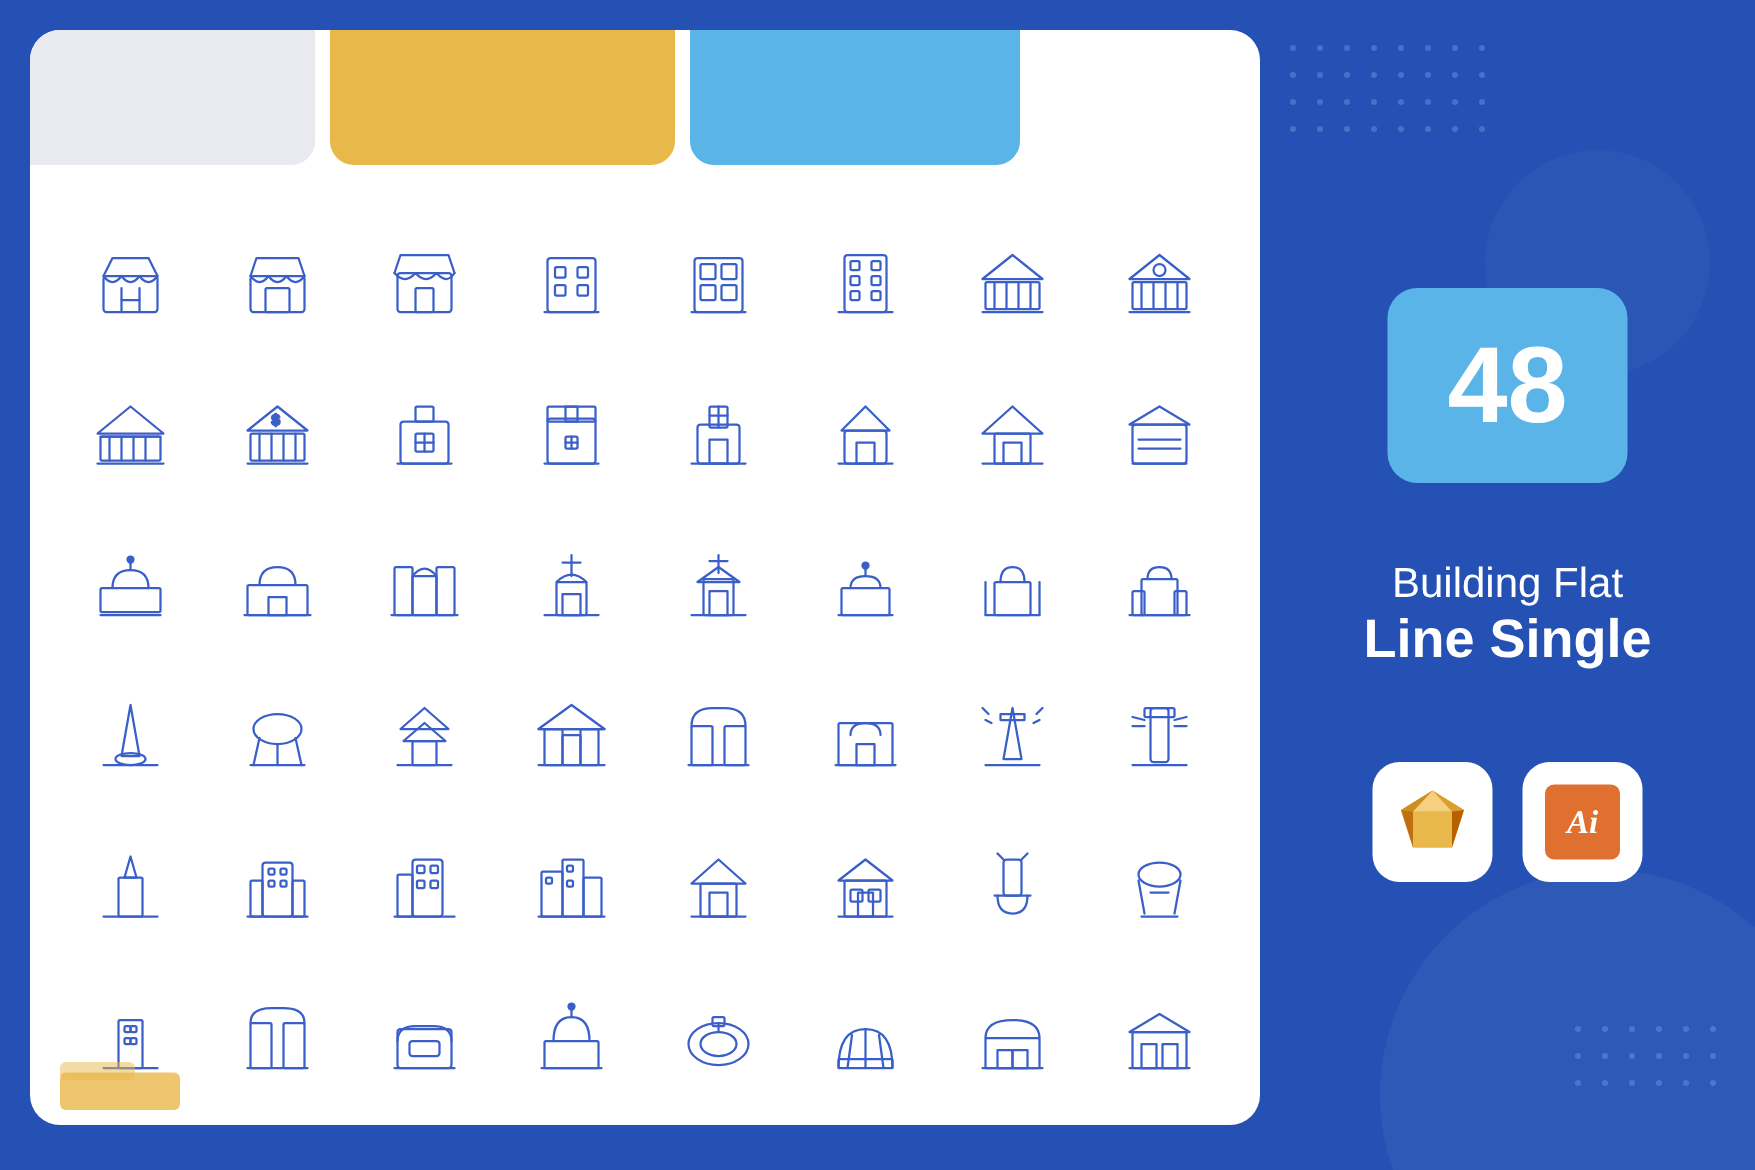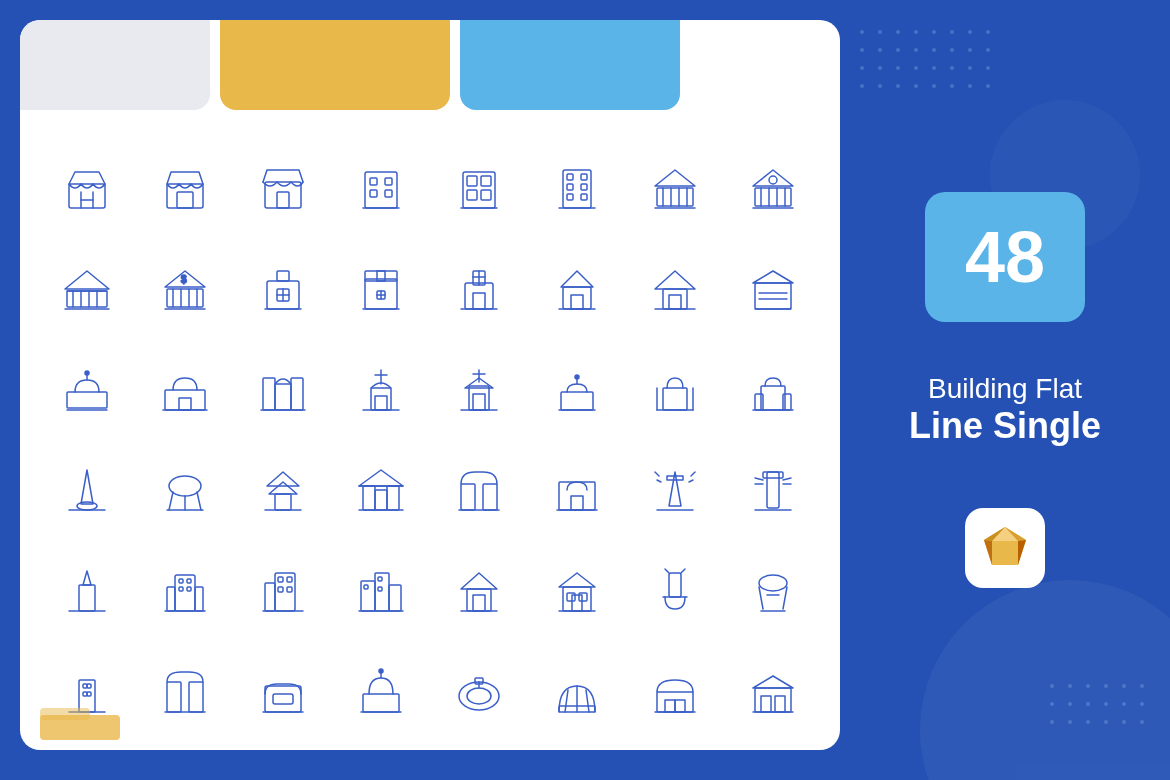--- a/index.html
+++ b/index.html
@@ -848,20 +848,25 @@
           <polygon points="25,4 4,17 12,42 38,42 46,17" fill="none" stroke="none"></polygon>
           <polygon points="25,4 12,18 38,18" fill="#f5d080" stroke="none"></polygon>
           <polygon points="4,17 12,18 25,4" fill="#c98f20" stroke="none"></polygon>
           <polygon points="46,17 38,18 25,4" fill="#d9a030" stroke="none"></polygon>
           <polygon points="4,17 12,18 12,42" fill="#c07010" stroke="none"></polygon>
           <polygon points="46,17 38,18 38,42" fill="#b86000" stroke="none"></polygon>
           <polygon points="12,18 38,18 38,42 12,42" fill="#e8b84b" stroke="none"></polygon>
         </svg>
       </div>
 
+      <div class="app-icon-badge ai-badge">
+        <div class="ai-icon-box">
+          <span>Ai</span>
+        </div>
+      </div>
     </div>
 
     <div class="dot-pattern-bottom">
       <div class="dot"></div>
         <div class="dot"></div>
         <div class="dot"></div>
         <div class="dot"></div>
         <div class="dot"></div>
         <div class="dot"></div>
       <div class="dot"></div>

